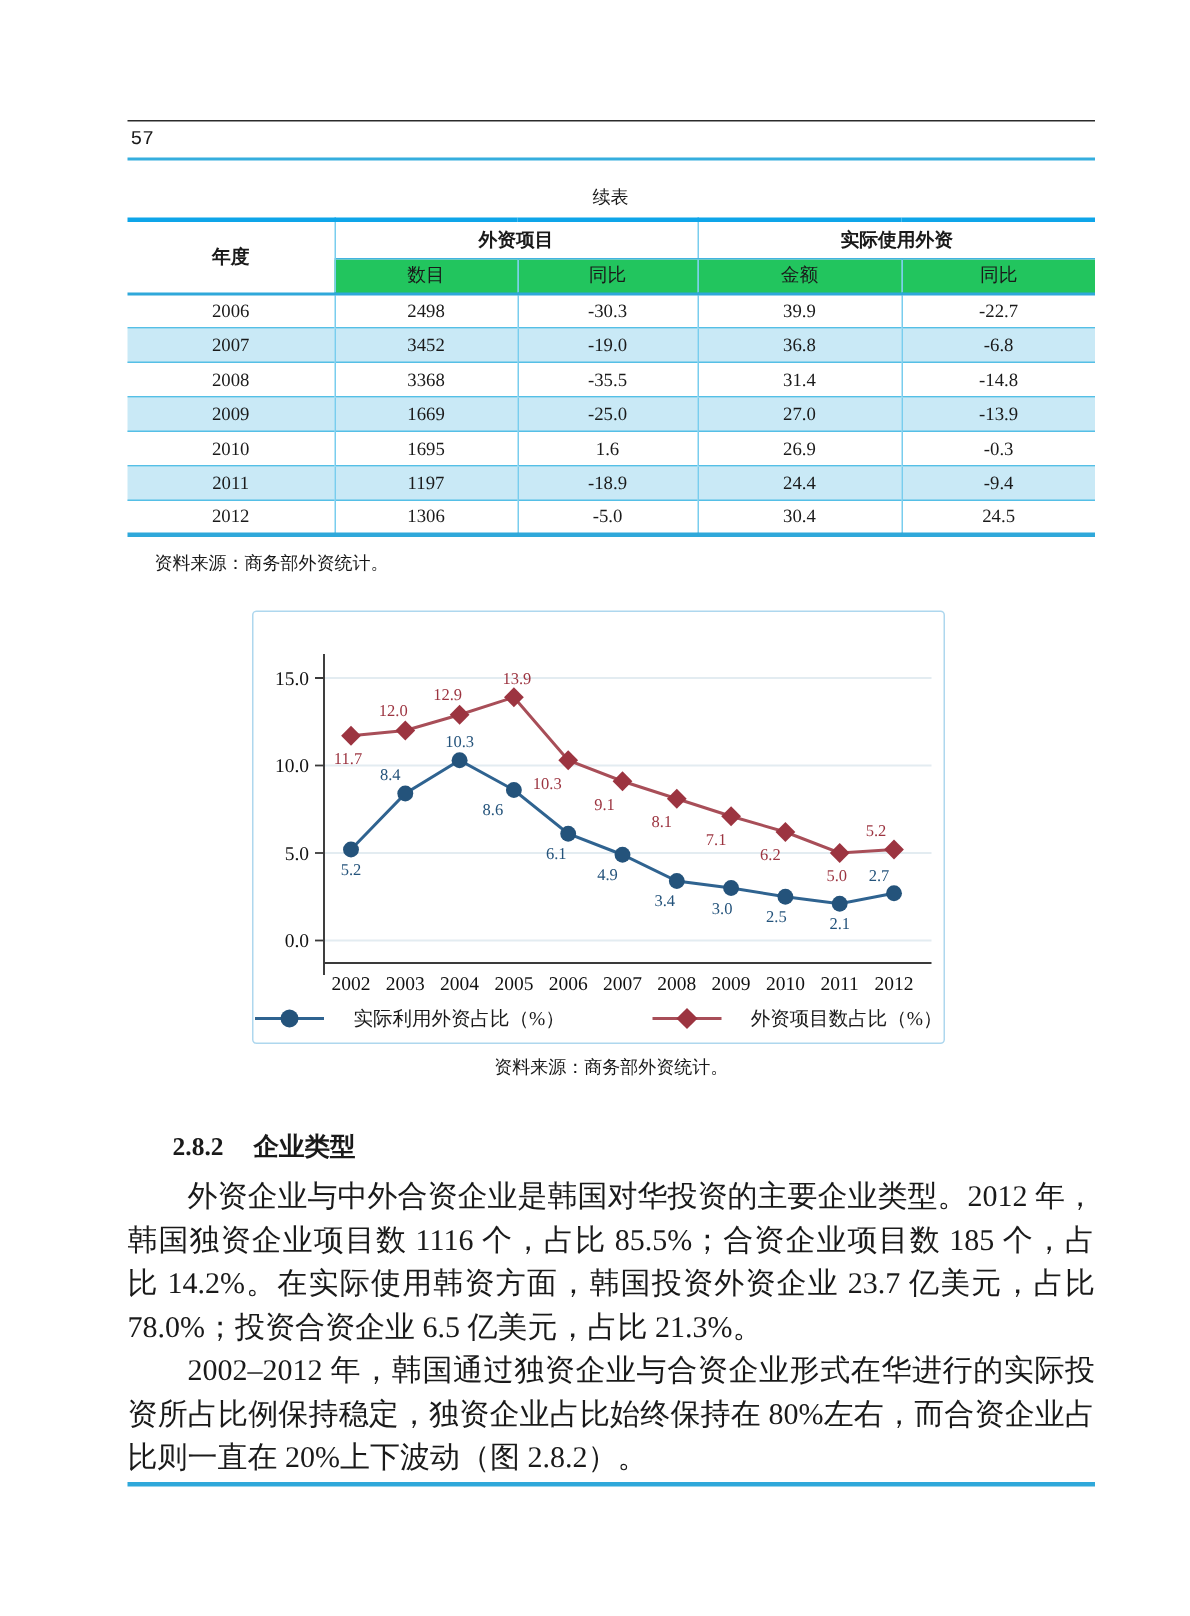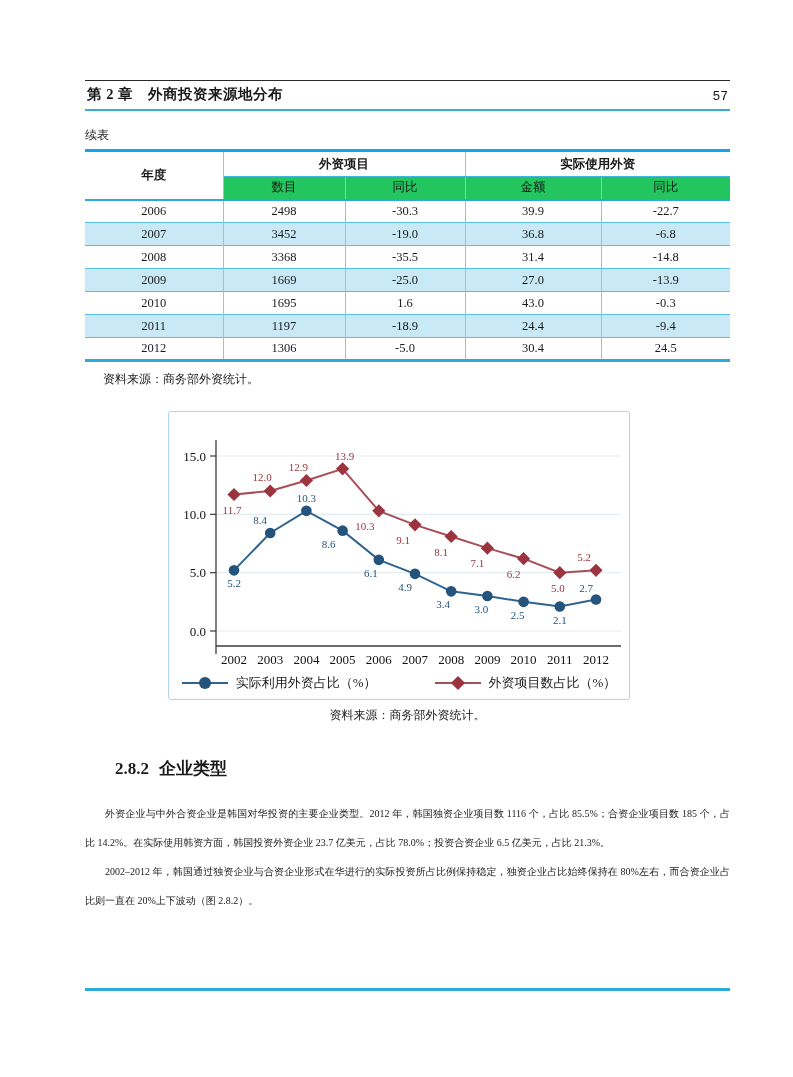--- a/index.html
+++ b/index.html
@@ -15,21 +15,21 @@
   .page-header {
     display:flex; justify-content:space-between; align-items:flex-end;
     border-top:1.5px solid #2b2b2b;
     border-bottom:2px solid #35aede;
     padding:4px 2px 5px 2px;
   }
   .page-header .chapter { font-weight:bold; font-size:14.5px; letter-spacing:.5px; }
   .page-header .pagenum { font-size:13px;font-family:Liberation Mono, monospace; }
 
   
-  .continued { text-align:left; font-size:12px; margin:16px 1px 5px 0; }
+  .continued { text-align:center; font-size:12px; margin:16px 1px 5px 0; }
 
   
   table.data-table {
     width:100%; border-collapse:collapse; table-layout:fixed;
     border-top:3px solid #0ea5e9; border-bottom:3px solid #2fa8da;
     font-size:12.5px; text-align:center;
   }
   .data-table th { font-weight:bold; }
   .data-table th, .data-table td { padding:0; height:23px; vertical-align:middle; }
   .data-table thead tr.group-row th { height:26px; }
@@ -43,46 +43,45 @@
   .src-note { font-size:12px; margin-top:9px; padding-left:18px; }
 
   
   .chart-box {
     margin:23px 0 0 83px; width:462px; height:289px;
     border:1px solid #aed7ee; border-radius:3px; background:#fff;
     padding-top:10px;
   }
   .chart-mount svg { display:block; }
   .legend { display:flex; justify-content:center; gap:58px; margin-top:2px; font-size:13px; }
-  .legend-item { display:flex; align-items:center; gap:8px; }
+  .legend-item { display:flex; align-items:center; gap:20px; }
   .legend-swatch { position:relative; width:46px; height:14px; display:inline-block; }
   .legend-line { position:absolute; left:0; right:0; top:6px; height:2px; }
   .legend-marker-circle { position:absolute; left:17px; top:1px; width:12px; height:12px; border-radius:50%; }
   .legend-marker-diamond { position:absolute; left:18px; top:2px; width:10px; height:10px; transform:rotate(45deg); }
 
   .fig-caption { text-align:center; font-size:13px; margin-top:11px; }
   .fig-caption .figno, .fig-caption .figtitle { font-weight:bold; }
   .fig-caption .figtitle { margin-left:8px; }
   .fig-src { text-align:center; font-size:12px; margin-top:7px; }
 
   
   .sec-heading { margin:33px 0 0 30px; font-size:17px; font-weight:bold; }
-  .sec-heading .sec-title { margin-left:10px; }
-  .body-text { margin-top:19px; font-size:10px; line-height:29px; text-align:justify; }
+  .sec-heading .sec-title { margin-left:20px; }
+  .body-text { margin-top:8px; font-size:20px; line-height:29px; text-align:justify; }
   .body-text p { text-indent:2em; }
 
   .footer-rule { position:absolute; left:85px; top:988px; width:645px; height:3px; background:#2fa8da; }
 </style>
 </head>
 <body>
 
 <div class="content">
 
   <div class="page-header">
-    <span class="chapter">第 2 章　外商投资来源地分布</span>
     <span class="pagenum">57</span>
   </div>
 
   <div class="continued">续表</div>
 
   <table class="data-table">
     <colgroup>
       <col style="width:138px">
         <col style="width:122px">
         <col style="width:120px">
@@ -128,21 +127,21 @@
           <td>2009</td>
           <td>1669</td>
           <td>-25.0</td>
           <td>27.0</td>
           <td>-13.9</td>
         </tr>
         <tr>
           <td>2010</td>
           <td>1695</td>
           <td>1.6</td>
-          <td>43.0</td>
+          <td>26.9</td>
           <td>-0.3</td>
         </tr>
         <tr class="alt">
           <td>2011</td>
           <td>1197</td>
           <td>-18.9</td>
           <td>24.4</td>
           <td>-9.4</td>
         </tr>
         <tr>

